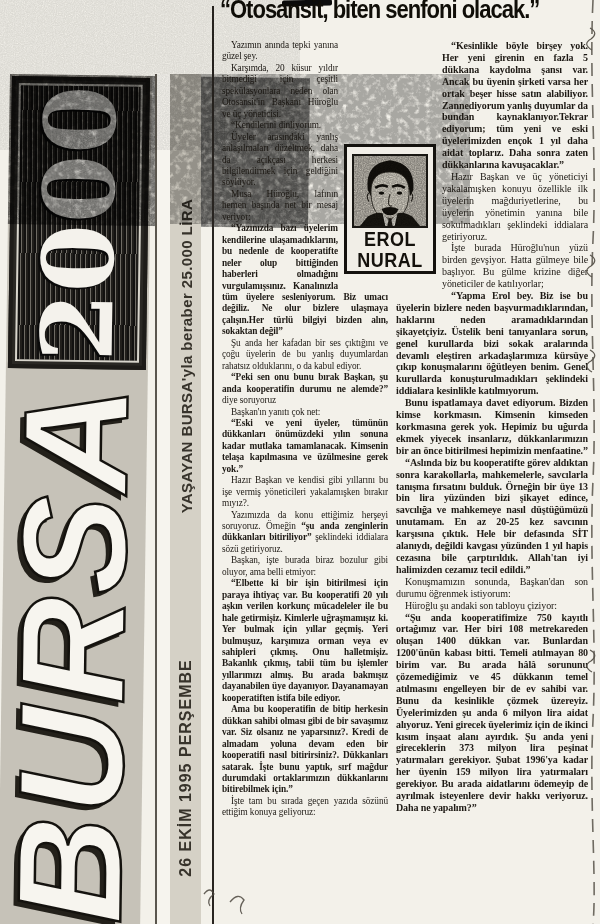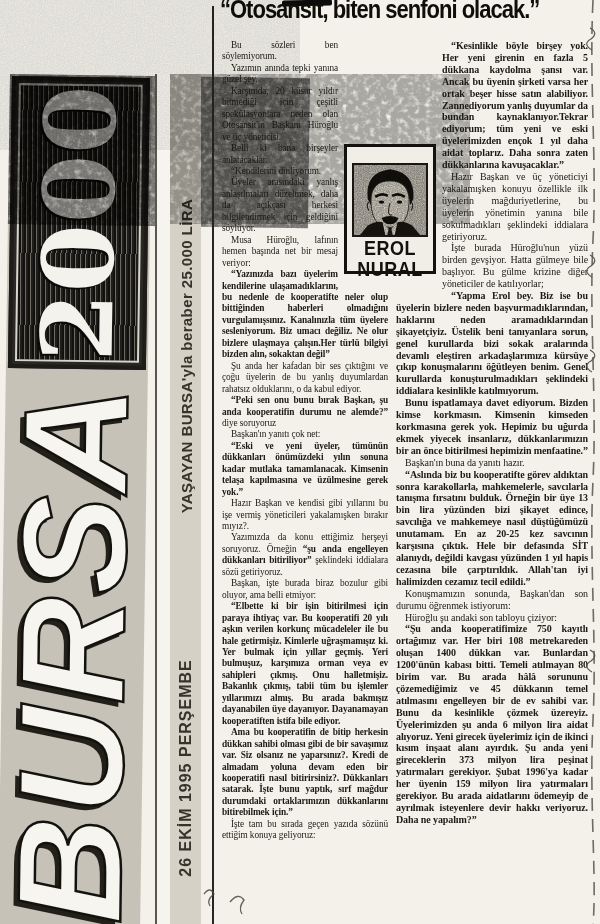--- a/index.html
+++ b/index.html
@@ -46,21 +46,21 @@
   .col-right { flex:1; }
   .col p { margin:0; text-indent:9px; text-align:justify; overflow-wrap:break-word; color:#1d1914; }
   .col-left p { font-size:9.3px; line-height:11.45px; letter-spacing:-0.1px; }
   .col-right p { font-size:10px; line-height:11.9px; letter-spacing:-0.1px; }
   .b { font-weight:bold; }
   .spacer-l { float:right; width:46px; height:136px; margin:104px 0 4px 4px; }
   .spacer-r { float:left; width:42px; height:146px; margin:104px 4px 4px 0; }
 
   
   .photo-box { position:absolute; left:138px; top:144px; width:92px; height:130px;
-               background:#f1eee7; border:3px solid #14120e; box-sizing:border-box; padding:16px 5px 2px; }
+               background:#f1eee7; border:3px solid #14120e; box-sizing:border-box; padding:7px 5px 2px; }
   .photo-frame { width:100%; height:74px; border:2px solid #191713; box-sizing:border-box;
                  background:#d9d5cb; overflow:hidden; position:relative; }
   .photo-frame svg { display:block; width:100%; height:100%; }
   .photo-caption { margin-top:3px; text-align:center; font-family:"Liberation Sans", sans-serif;
                    font-weight:bold; font-size:18px; line-height:19px; letter-spacing:0.5px;
                    color:#14110c; transform:scaleY(1.1); }
 
   
   .torn-edge { position:absolute; right:0; top:0; width:16px; height:924px; pointer-events:none; }
   .scribbles { position:absolute; left:196px; top:884px; width:60px; height:36px; pointer-events:none; }
@@ -112,47 +112,44 @@
   </div>
 
   <div class="article">
     <div class="article-rule"></div>
     <div class="smudge"></div>
     <h1 class="headline">“Otosansit, biten senfoni olacak.”</h1>
 
     <div class="cols">
       <div class="col col-left" id="col-left">
         <div class="spacer-l"></div>
-      <p><span>Bu sözleri ben söylemiyorum.</span></p>
           <p><span>Yazımın anında tepki yanına güzel şey.</span></p>
           <p><span>Karşımda, 20 küsur yıldır bitmediği için çeşitli spekülasyonlara neden olan Otosansit'in Başkanı Hüroğlu ve üç yöneticisi.</span></p>
-          <p><span>Belli ki bana birşeyler anlatacaklar.</span></p>
           <p><span>“Kendilerini dinliyorum.</span></p>
           <p><span>Üyeler arasındaki yanlış anlaşılmaları düzeltmek, daha da açıkçası herkesi bilgilendirmek için geldiğini söylüyor.</span></p>
           <p><span>Musa Hüroğlu, lafının hemen başında net bir mesaj veriyor:</span></p>
           <p><span class="b">“Yazınızda bazı üyelerim kendilerine ulaşamadıklarını, bu nedenle de kooperatifte neler olup bittiğinden haberleri olmadığını vurgulamışsınız. Kanalınızla tüm üyelere sesleniyorum. Biz umacı değiliz. Ne olur bizlere ulaşmaya çalışın.Her türlü bilgiyi bizden alın, sokaktan değil”</span></p>
           <p><span>Şu anda her kafadan bir ses çıktığını ve çoğu üyelerin de bu yanlış duyumlardan rahatsız olduklarını, o da kabul ediyor.</span></p>
           <p><span class="b">“Peki sen onu bunu bırak Başkan, şu anda kooperatifin durumu ne alemde?”</span><span> diye soruyoruz</span></p>
           <p><span>Başkan'ın yanıtı çok net:</span></p>
           <p><span class="b">“Eski ve yeni üyeler, tümünün dükkanları önümüzdeki yılın sonuna kadar mutlaka tamamlanacak. Kimsenin telaşa kapılmasına ve üzülmesine gerek yok.”</span></p>
           <p><span>Hazır Başkan ve kendisi gibi yıllarını bu işe vermiş yöneticileri yakalamışken bırakır mıyız?.</span></p>
-          <p><span>Yazımızda da konu ettiğimiz herşeyi soruyoruz. Örneğin </span><span class="b">“şu anda engelleyen dükkanları bitiriliyor”</span><span> şeklindeki iddialara sözü getiriyoruz.</span></p>
+          <p><span>Yazımızda da konu ettiğimiz herşeyi soruyoruz. Örneğin </span><span class="b">“şu anda zenginlerin dükkanları bitiriliyor”</span><span> şeklindeki iddialara sözü getiriyoruz.</span></p>
           <p><span>Başkan, işte burada biraz bozulur gibi oluyor, ama belli etmiyor:</span></p>
           <p><span class="b">“Elbette ki bir işin bitirilmesi için paraya ihtiyaç var. Bu kooperatifi 20 yılı aşkın verilen korkunç mücadeleler ile bu hale getirmişiz. Kimlerle uğraşmamışız ki. Yer bulmak için yıllar geçmiş. Yeri bulmuşuz, karşımıza orman veya ev sahipleri çıkmış. Onu halletmişiz. Bakanlık çıkmış, tabii tüm bu işlemler yıllarımızı almış. Bu arada bakmışız dayanabilen üye dayanıyor. Dayanamayan kooperatiften istifa bile ediyor.</span></p>
           <p><span class="b">Ama bu kooperatifin de bitip herkesin dükkan sahibi olması gibi de bir savaşımız var. Siz olsanız ne yaparsınız?. Kredi de almadam yoluna devam eden bir kooperatifi nasıl bitirirsiniz?. Dükkanları satarak. İşte bunu yaptık, sırf mağdur durumdaki ortaklarımızın dükkanlarını bitirebilmek için.”</span></p>
           <p><span>İşte tam bu sırada geçen yazıda sözünü ettiğim konuya geliyoruz:</span></p>
         </div>
       <div class="col col-right" id="col-right">
         <div class="spacer-r"></div>
       <p><span class="b">“Kesinlikle böyle birşey yok. Her yeni girenin en fazla 5 dükkana kaydolma şansı var. Ancak bu üyenin şirketi varsa her ortak beşer hisse satın alabiliyor. Zannediyorum yanlış duyumlar da bundan kaynaklanıyor.Tekrar ediyorum; tüm yeni ve eski üyelerimizden ençok 1 yıl daha aidat toplarız. Daha sonra zaten dükkanlarına kavuşacaklar.”</span></p>
           <p><span>Hazır Başkan ve üç yöneticiyi yakalamışken konuyu özellikle ilk üyelerin mağduriyetlerine, bu üyelerin yönetimin yanına bile sokulmadıkları şeklindeki iddialara getiriyoruz.</span></p>
           <p><span>İşte burada Hüroğlu'nun yüzü birden gevşiyor. Hatta gülmeye bile başlıyor. Bu gülme krizine diğer yöneticiler de katılıyorlar;</span></p>
           <p><span class="b">“Yapma Erol bey. Biz ise bu üyelerin bizlere neden başvurmadıklarından, haklarını neden aramadıklarından şikayetçiyiz. Üstelik beni tanıyanlara sorun, genel kurullarda bizi sokak aralarında devamlı eleştiren arkadaşlarımıza kürsüye çıkıp konuşmalarını öğütleyen benim. Genel kurullarda konuşturulmadıkları şeklindeki iddialara kesinlikle katılmıyorum.</span></p>
           <p><span class="b">Bunu ispatlamaya davet ediyorum. Bizden kimse korkmasın. Kimsenin kimseden korkmasına gerek yok. Hepimiz bu uğurda ekmek yiyecek insanlarız, dükkanlarımızın bir an önce bitirilmesi hepimizin menfaatine.”</span></p>
-          <p><span>Başkan'ın buna da yanıtı hazır.</span></p>
           <p><span class="b">“Aslında biz bu kooperatifte görev aldıktan sonra karakollarla, mahkemelerle, savcılarla tanışma fırsatını bulduk. Örneğin bir üye 13 bin lira yüzünden bizi şikayet edince, savcılığa ve mahkemeye nasıl düştüğümüzü unutamam. En az 20-25 kez savcının karşısına çıktık. Hele bir defasında SİT alanıydı, değildi kavgası yüzünden 1 yıl hapis cezasına bile çarptırıldık. Allah'tan iyi halimizden cezamız tecil edildi.”</span></p>
           <p><span>Konuşmamızın sonunda, Başkan'dan son durumu öğrenmek istiyorum:</span></p>
           <p><span>Hüroğlu şu andaki son tabloyu çiziyor:</span></p>
           <p><span class="b">“Şu anda kooperatifimize 750 kayıtlı ortağımız var. Her biri 108 metrekareden oluşan 1400 dükkan var. Bunlardan 1200'ünün kabası bitti. Temeli atılmayan 80 birim var. Bu arada hâlâ sorununu çözemediğimiz ve 45 dükkanın temel atılmasını engelleyen bir de ev sahibi var. Bunu da kesinlikle çözmek üzereyiz. Üyelerimizden şu anda 6 milyon lira aidat alıyoruz. Yeni girecek üyelerimiz için de ikinci kısım inşaat alanı ayırdık. Şu anda yeni gireceklerin 373 milyon lira peşinat yatırmaları gerekiyor. Şubat 1996'ya kadar her üyenin 159 milyon lira yatırmaları gerekiyor. Bu arada aidatlarını ödemeyip de ayrılmak isteyenlere devir hakkı veriyoruz. Daha ne yapalım?”</span></p>
         </div>
     </div>
 
     <div class="photo-box">
       <div class="photo-frame">
         <svg viewBox="0 0 68 70" preserveAspectRatio="xMidYMid slice">

